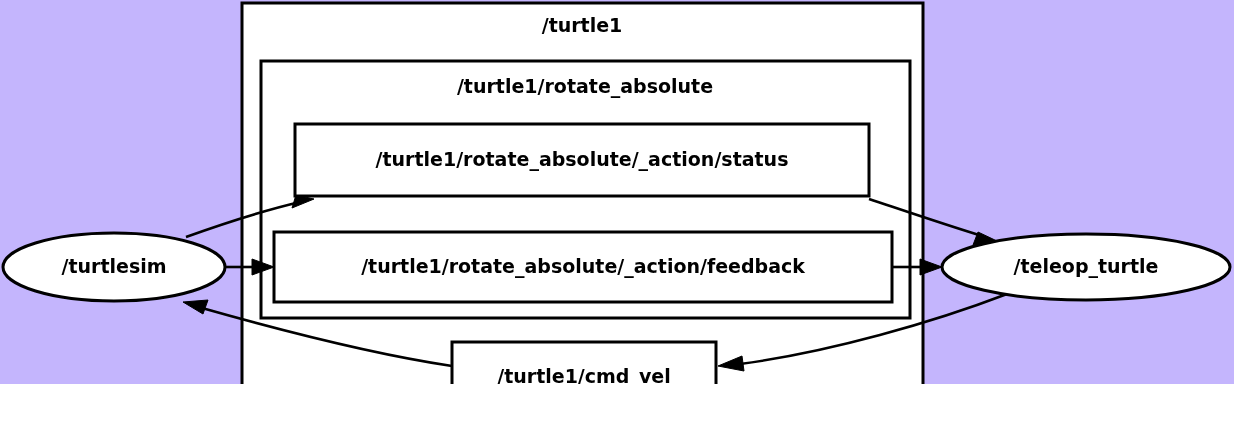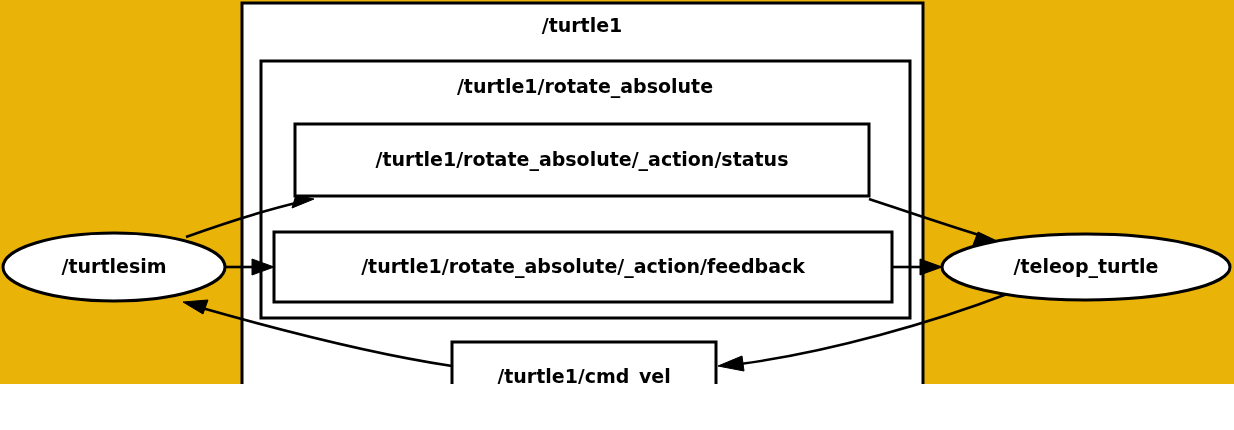--- a/index.html
+++ b/index.html
@@ -5,21 +5,21 @@
 <style>
   html, body {
     margin: 0;
     padding: 0;
     background: #ffffff;
   }
   #canvas {
     position: relative;
     width: 1234px;
     height: 384px;
-    background: #eab308;
+    background: #c4b5fd;
     overflow: hidden;
     font-family: "DejaVu Sans", sans-serif;
   }
   #graph-svg {
     position: absolute;
     left: 0;
     top: 0;
     width: 1234px;
     height: 430px;
   }

